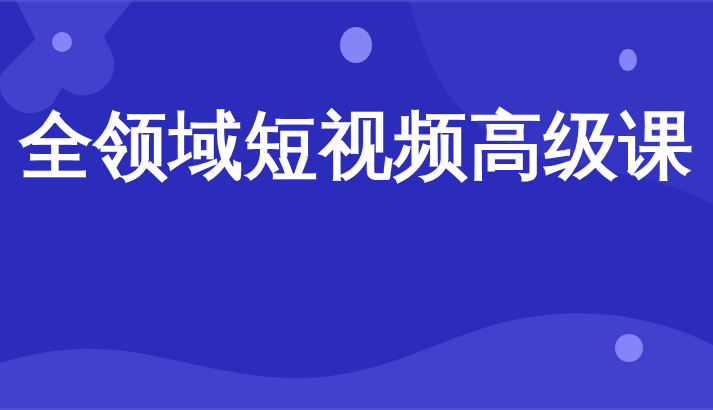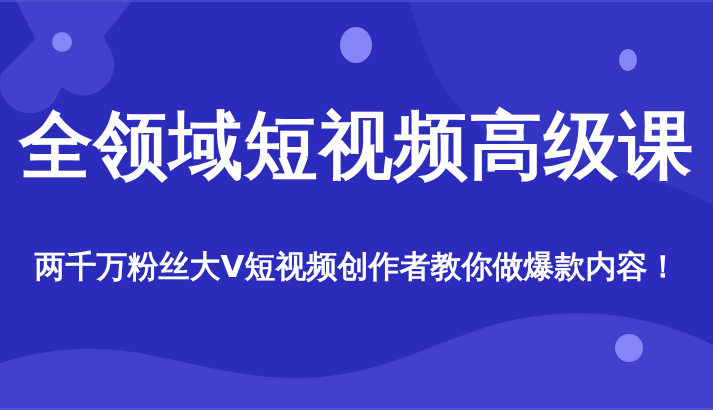--- a/index.html
+++ b/index.html
@@ -113,16 +113,15 @@
     <ellipse cx="356" cy="45" rx="16" ry="18" fill="#8585f8"></ellipse>
     <ellipse cx="628" cy="60" rx="9" ry="11" fill="#8585f8"></ellipse>
     <ellipse cx="629" cy="348" rx="14" ry="14" fill="#8585f8"></ellipse>
   </svg>
 
   <div class="edge-line top"></div>
   <div class="edge-line bottom"></div>
 
   <div class="content">
     <div class="title">全领域短视频高级课</div>
-    <div class="subtitle">两千万粉丝大V短视频创作者教你做爆款内容！</div>
   </div>
 
 </div>
 
 </body></html>

